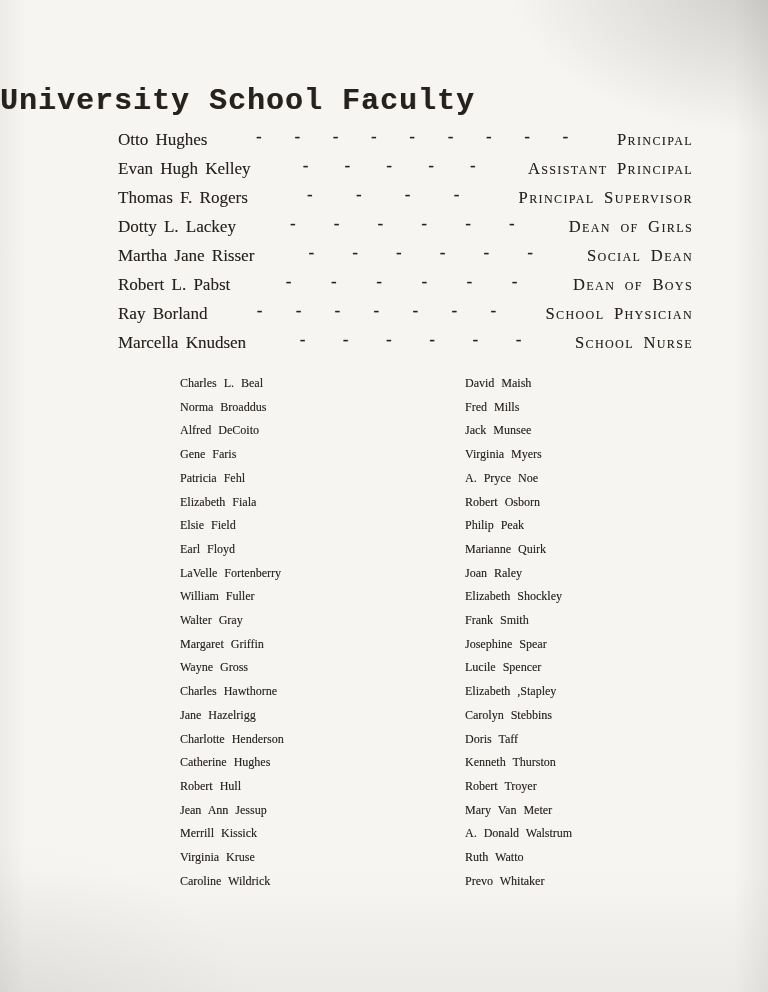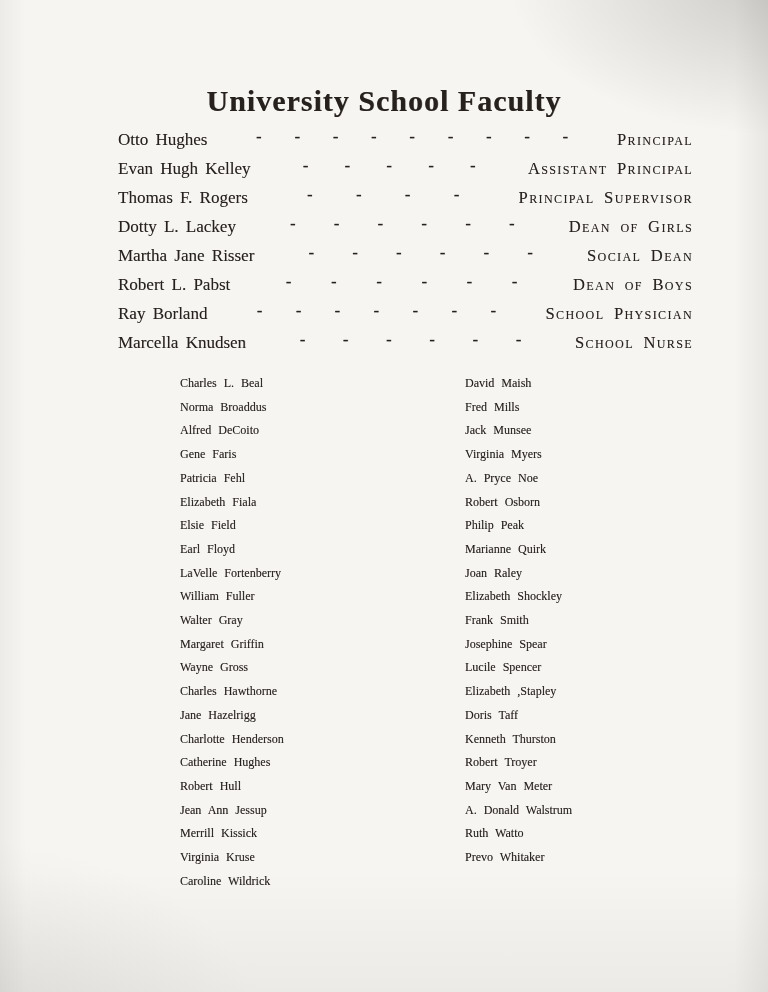--- a/index.html
+++ b/index.html
@@ -18,22 +18,22 @@
       linear-gradient(to top, rgba(108,105,99,0.08), rgba(108,105,99,0) 120px),
       radial-gradient(500px 320px at -5% 104%, rgba(108,105,99,0.12), rgba(108,105,99,0) 60%),
       var(--paper);
   }
   .page {
     width: 768px; height: 992px;
     position: relative;
   }
   .page-title {
     margin-top: 84px;
-    text-align: center;
-    font-family: Liberation Serif, serif;
+    text-align: left;
+    font-family: Liberation Mono, monospace;
     font-weight: bold;
     font-size: 30px;
     letter-spacing: 1px;
     text-shadow: 0.4px 0.4px 0 rgba(20,16,12,0.45);
   }
   .admin-list {
     margin: 12px 75px 0 118px; 
   }
   .admin-row {
     display: flex;
@@ -257,20 +257,21 @@
   <li>Elizabeth Shockley</li>
 
   <li>Frank Smith</li>
 
   <li>Josephine Spear</li>
 
   <li>Lucile Spencer</li>
 
   <li>Elizabeth ,Stapley</li>
 
+  <li>Carolyn Stebbins</li>
 
   <li>Doris Taff</li>
 
   <li>Kenneth Thurston</li>
 
   <li>Robert Troyer</li>
 
   <li>Mary Van Meter</li>
 
   <li>A. Donald Walstrum</li>

